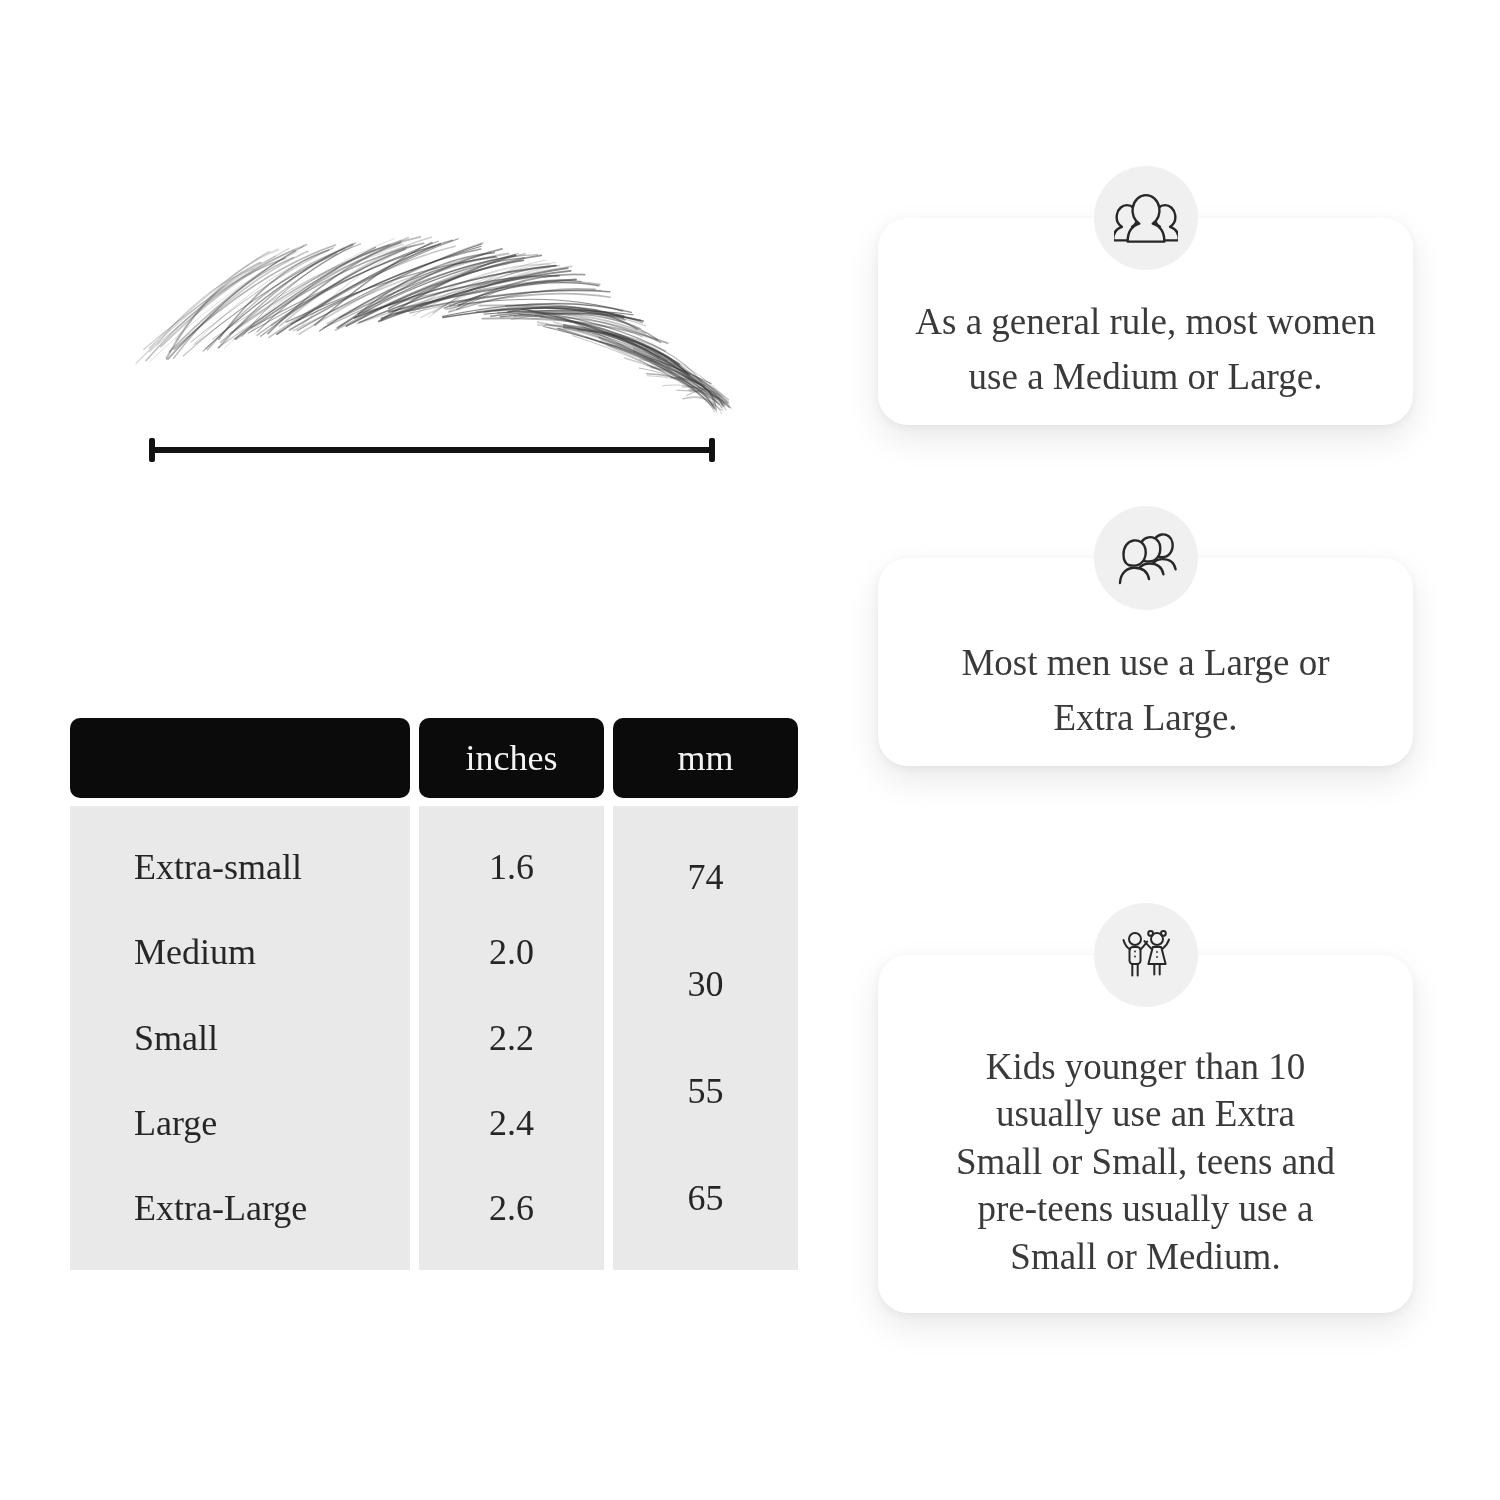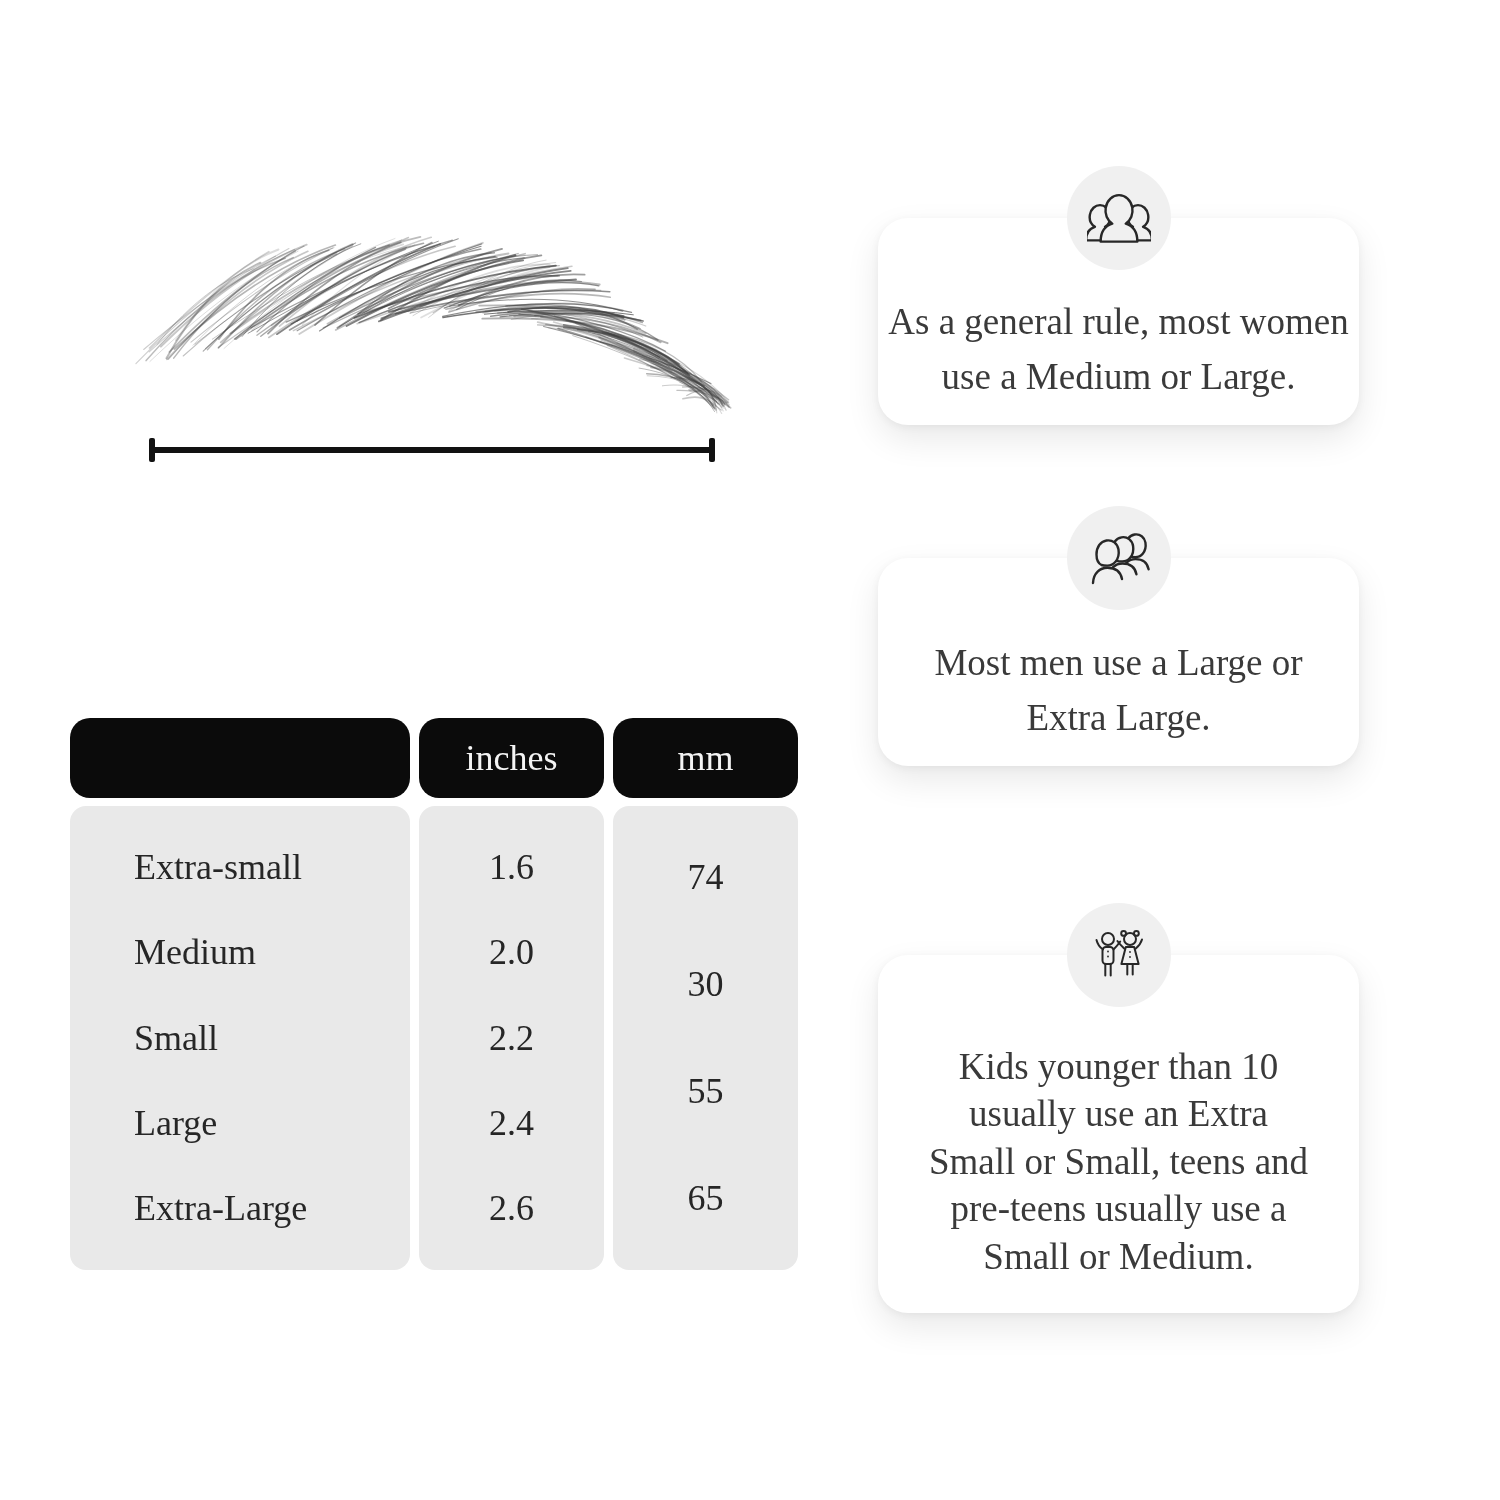--- a/index.html
+++ b/index.html
@@ -15,28 +15,28 @@
   .measure-line .bar{position:absolute;left:2px;right:2px;top:9px;height:6px;background:#121212;border-radius:2px;}
   .measure-line .tick{position:absolute;top:0;width:6px;height:24px;background:#121212;border-radius:2px;}
   .measure-line .tick.left{left:0;}
   .measure-line .tick.right{right:0;}
 
   
   .caption{left:85px;top:520px;width:690px;text-align:center;font-size:40px;line-height:55px;color:#242424;}
 
   
   .size-table{left:70px;top:718px;display:grid;grid-template-columns:340px 185px 185px;column-gap:9px;row-gap:8px;}
-  .th{height:80px;background:#0b0b0b;border-radius:20px;color:#f4f4f4;display:flex;align-items:center;justify-content:center;font-size:36px;}
-  .tcol{background:#e9e9e9;border-radius:16px;height:464px;display:flex;flex-direction:column;box-sizing:border-box;padding:18px 0 19px 0;}
+  .th{height:80px;background:#0b0b0b;border-radius:10px;color:#f4f4f4;display:flex;align-items:center;justify-content:center;font-size:36px;}
+  .tcol{background:#e9e9e9;border-radius:0;height:464px;display:flex;flex-direction:column;box-sizing:border-box;padding:18px 0 19px 0;}
   .tcell{flex:1;display:flex;align-items:center;font-size:36px;color:#262626;}
   .tcol.labels .tcell{justify-content:flex-start;padding-left:64px;}
   .tcol.nums .tcell{justify-content:center;}
 
   
-  .card{left:878px;width:481px;background:#ffffff;border-radius:30px;
+  .card{left:878px;width:535px;background:#ffffff;border-radius:30px;
         box-shadow:0 14px 34px rgba(0,0,0,0.09), 0 2px 8px rgba(0,0,0,0.05);
         display:flex;align-items:center;justify-content:center;box-sizing:border-box;padding-top:55px;}
   .card .card-text{white-space:pre-line;text-align:center;font-size:37px;line-height:55px;color:#3a3a3a;}
   .card.kids .card-text{line-height:47.5px;}
   .badge{position:absolute;left:50%;top:-52px;transform:translateX(-50%);width:104px;height:104px;border-radius:50%;
          background:#f0f0f0;display:flex;align-items:center;justify-content:center;}
   .badge svg{display:block;}
 </style>
 </head>
 <body>

